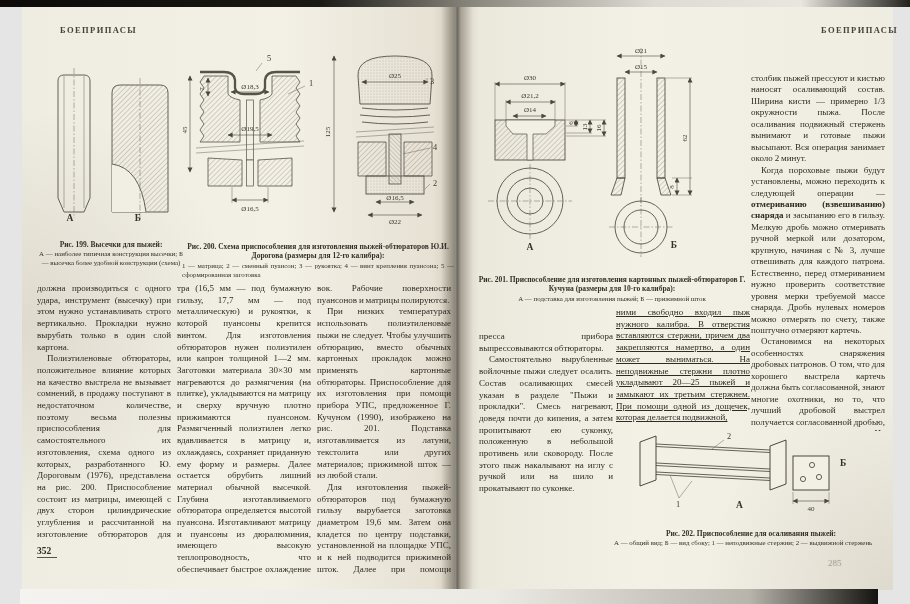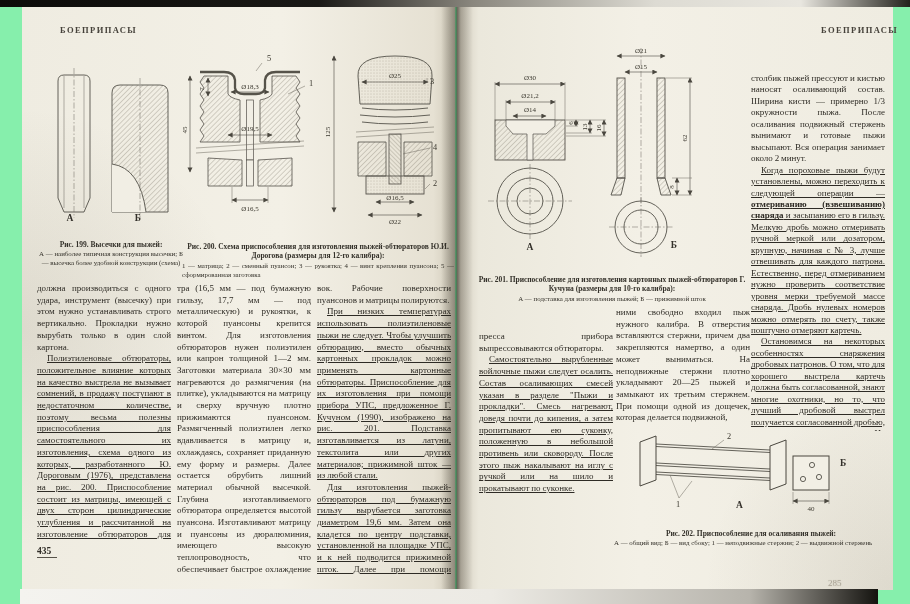--- a/index.html
+++ b/index.html
@@ -1,46 +1,46 @@
 <!DOCTYPE html>
 <html><head>
 <meta charset="utf-8">
 <style>
   html,body{margin:0;padding:0;background:#8f8d86;}
-  .scan{position:relative;width:910px;height:604px;background:#86efac;overflow:hidden;
+  .scan{position:relative;width:910px;height:604px;background:#e5e5e5;overflow:hidden;
         font-family:"Liberation Serif", serif;}
   .page{position:absolute;top:7px;height:583px;}
   .page-left{left:22px;width:433px;
     background:
       radial-gradient(120% 90% at 0% 55%, rgba(70,58,35,0.10), transparent 42%),
       linear-gradient(90deg,#efece1 0%,#f3f0e6 60%,#e6e1d3 95%,#cdc7b6 100%);}
   .page-right{left:457px;width:436px;
     background:
       radial-gradient(90% 70% at 100% 100%, rgba(70,58,35,0.10), transparent 48%),
       linear-gradient(90deg,#cfc9ba 0%,#ebe8dc 5%,#f3f0e6 42%,#efece1 100%);}
   .gutter{position:absolute;left:441px;top:0;width:32px;height:604px;pointer-events:none;
     background:linear-gradient(90deg,rgba(30,25,15,0) 0%,rgba(30,25,15,0.35) 42%,rgba(20,16,8,0.55) 50%,rgba(30,25,15,0.25) 62%,rgba(30,25,15,0) 100%);}
   .edge-top{position:absolute;left:0;top:0;width:910px;height:7px;
     background:linear-gradient(90deg,#0c0b09 0%,#1a1916 35%,#8a877e 52%,#dddbd3 72%,#e8e6df 88%,#23211c 100%);}
   .edge-bottom{position:absolute;left:20px;top:589px;width:858px;height:15px;
     background:linear-gradient(90deg,#f4f3ef 0%,#eceae4 55%,#b7b4ac 85%,#403e39 96%,#14130f 100%);}
   .runhead{position:absolute;top:25px;font-size:8.5px;font-weight:bold;letter-spacing:1.4px;color:#45413a;}
   .col{position:absolute;width:134px;font-size:9px;line-height:11.7px;text-align:justify;
        color:#2e2b25;word-spacing:-0.4px;overflow:hidden;}
   .col p{margin:0;}
-  .col p.ind{text-indent:10px;text-decoration:underline;}
+  .col p.ind{text-indent:10px;}
   .bd{font-weight:bold;}
   .figcap{position:absolute;color:#34312a;margin-top:14px;}
   .figcap .t{font-weight:bold;font-size:7.5px;line-height:9.4px;text-align:center;}
   .figcap .b{font-size:6.9px;line-height:8.8px;text-align:center;margin-top:1px;}
   .figcap .b-left{text-align:justify;}
   .pnum{position:absolute;font-size:9.5px;font-weight:bold;color:#2e2b25;}
   .pnum .rule{width:20px;border-bottom:0.8px solid #57534a;margin-top:1px;}
   .pnum-faint{position:absolute;font-size:9px;color:rgba(125,118,100,0.40);
-              text-shadow:0 0 1px rgba(125,118,100,0.35);margin-top:20px;}
+              text-shadow:0 0 1px rgba(125,118,100,0.35);}
   svg{position:absolute;overflow:visible;}
   svg text{font-family:"Liberation Serif", serif;fill:#3b382f;}
   .dimt{font-size:7px;}
   .co{font-size:8.3px;}
   .lbl{font-size:9.5px;font-weight:bold;fill:#33302a;}
   .ln{stroke:#54514a;stroke-width:0.9;fill:none;}
   .ln-thin{stroke:#6b675d;stroke-width:0.5;fill:none;}
   .dim{stroke:#4a473f;stroke-width:0.6;fill:none;marker-start:url(#arr);marker-end:url(#arr);}
   .cl{stroke:#6b675d;stroke-width:0.5;stroke-dasharray:6 2 1.5 2;fill:none;}
 </style>
@@ -173,21 +173,21 @@
   </div>
   <div class="col" style="left:177px;top:283px;height:296px;">
     <p>тра (16,5 мм — под бумажную гильзу, 17,7 мм — под металлическую) и рукоятки, к которой пуансоны крепится винтом. Для изготовления обтюраторов нужен полиэтилен или капрон толщиной 1—2 мм. Заготовки материала 30×30 мм нагреваются до размягчения (на плитке), укладываются на матрицу и сверху вручную плотно прижимаются пуансоном. Размягченный полиэтилен легко вдавливается в матрицу и, охлаждаясь, сохраняет приданную ему форму и размеры. Далее остается обрубить лишний материал обычной высечкой. Глубина изготавливаемого обтюратора определяется высотой пуансона. Изготавливают матрицу и пуансоны из дюралюминия, имеющего высокую теплопроводность, что обеспечивает быстрое охлаждение загото-</p>
   </div>
   <div class="col" style="left:317px;top:283px;height:296px;">
     <p>вок. Рабочие поверхности пуансонов и матрицы полируются.</p>
     <p class="ind">При низких температурах использовать полиэтиленовые пыжи не следует. Чтобы улучшить обтюрацию, вместо обычных картонных прокладок можно применять картонные обтюраторы. Приспособление для их изготовления при помощи прибора УПС, предложенное Г. Кучуном (1990), изображено на рис. 201. Подставка изготавливается из латуни, текстолита или других материалов; прижимной шток — из любой стали.</p>
     <p class="ind">Для изготовления пыжей-обтюраторов под бумажную гильзу вырубается заготовка диаметром 19,6 мм. Затем она кладется по центру подставки, установленной на площадке УПС, и к ней подводится прижимной шток. Далее при помощи коромысла рычажного</p>
   </div>
   <div class="pnum" style="left:37px;top:546px;">
-    <span>435</span>
+    <span>352</span>
     <div class="rule"></div>
   </div>
 
   <svg style="left:478px;top:46px;" width="268" height="212" viewBox="0 0 268 212">
 
     <g>
       <line class="dim" x1="17" y1="38" x2="87" y2="38"></line>
       <text class="dimt" x="52" y="34" text-anchor="middle">Ø30</text>
       <line class="dim" x1="28" y1="56" x2="77" y2="56"></line>
       <text class="dimt" x="52" y="52" text-anchor="middle">Ø21,2</text>
@@ -243,21 +243,21 @@
   </svg>
   <div class="figcap" style="left:478px;top:261px;width:268px;">
     <div class="t">Рис. 201. Приспособление для изготовления картонных пыжей-обтюраторов Г. Кучуна (размеры для 10-го калибра):</div>
     <div class="b">А — подставка для изготовления пыжей; Б — прижимной шток</div>
   </div>
 
   <div class="col" style="left:479px;top:307px;height:280px;margin-top:24px;">
     <p>пресса прибора выпрессовываются обтюраторы.</p>
     <p class="ind">Самостоятельно вырубленные войлочные пыжи следует осалить. Состав осаливающих смесей указан в разделе "Пыжи и прокладки". Смесь нагревают, доведя почти до кипения, а затем пропитывают ею суконку, положенную в небольшой противень или сковороду. После этого пыж накалывают на иглу с ручкой или на шило и прокатывают по суконке.</p>
   </div>
-  <div class="col" style="left:616px;top:307px;height:124px;">
+  <div class="col" style="left:616px;top:307px;height:124px;text-decoration:underline;">
     <p>ними свободно входил пыж нужного калибра. В отверстия вставляются стержни, причем два закрепляются намертво, а один может выниматься. На неподвижные стержни плотно укладывают 20—25 пыжей и замыкают их третьим стержнем. При помощи одной из дощечек, которая делается подвижной,</p>
   </div>
   <div class="col" style="left:751px;top:73px;height:358px;line-height:11.45px;">
     <p>столбик пыжей прессуют и кистью наносят осаливающий состав. Ширина кисти — примерно 1/3 окружности пыжа. После осаливания подвижный стержень вынимают и готовые пыжи высыпают. Вся операция занимает около 2 минут.</p>
     <p class="ind"><span>Когда пороховые пыжи будут установлены, можно переходить к следующей операции — </span><span class="bd">отмериванию (взвешиванию) снаряда</span><span> и засыпанию его в гильзу. Мелкую дробь можно отмеривать ручной меркой или дозатором, крупную, начиная с № 3, лучше отвешивать для каждого патрона. Естественно, перед отмериванием нужно проверить соответствие уровня мерки требуемой массе снаряда. Дробь нулевых номеров можно отмерять по счету, также поштучно отмеряют картечь.</span></p>
     <p class="ind">Остановимся на некоторых особенностях снаряжения дробовых патронов. О том, что для хорошего выстрела картечь должна быть согласованной, знают многие охотники, но то, что лучший дробовой выстрел получается согласованной дробью, известно далеко немногим. На самом же деле согласование дроби с каналом ствола конкретного ружья также немало-</p>
   </div>
 
   <svg style="left:618px;top:430px;" width="270" height="84" viewBox="0 0 270 84">
     <g>

